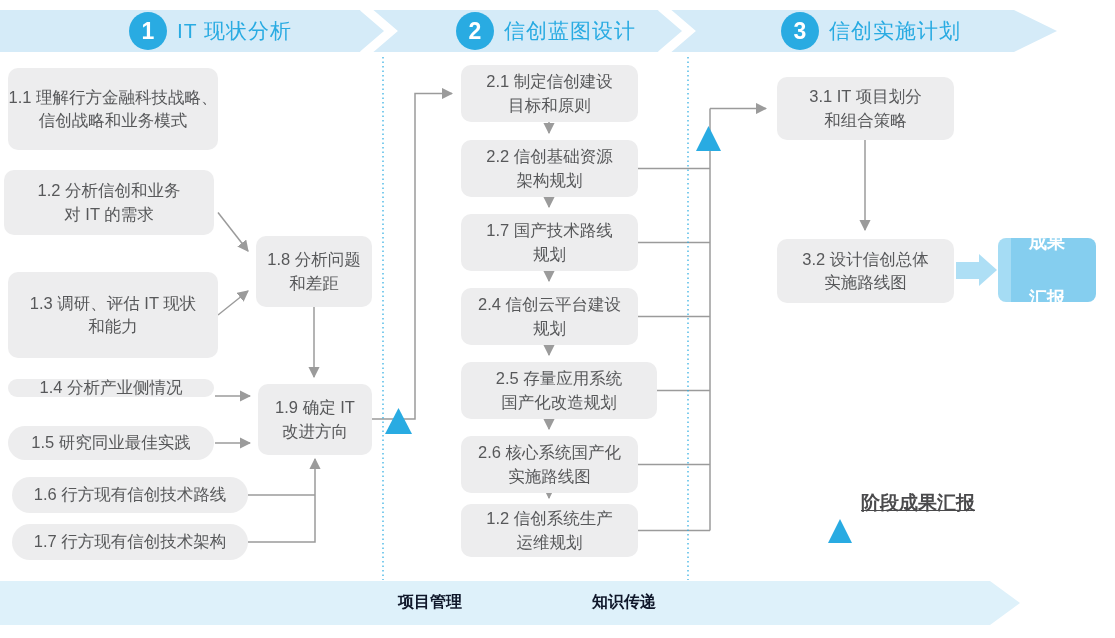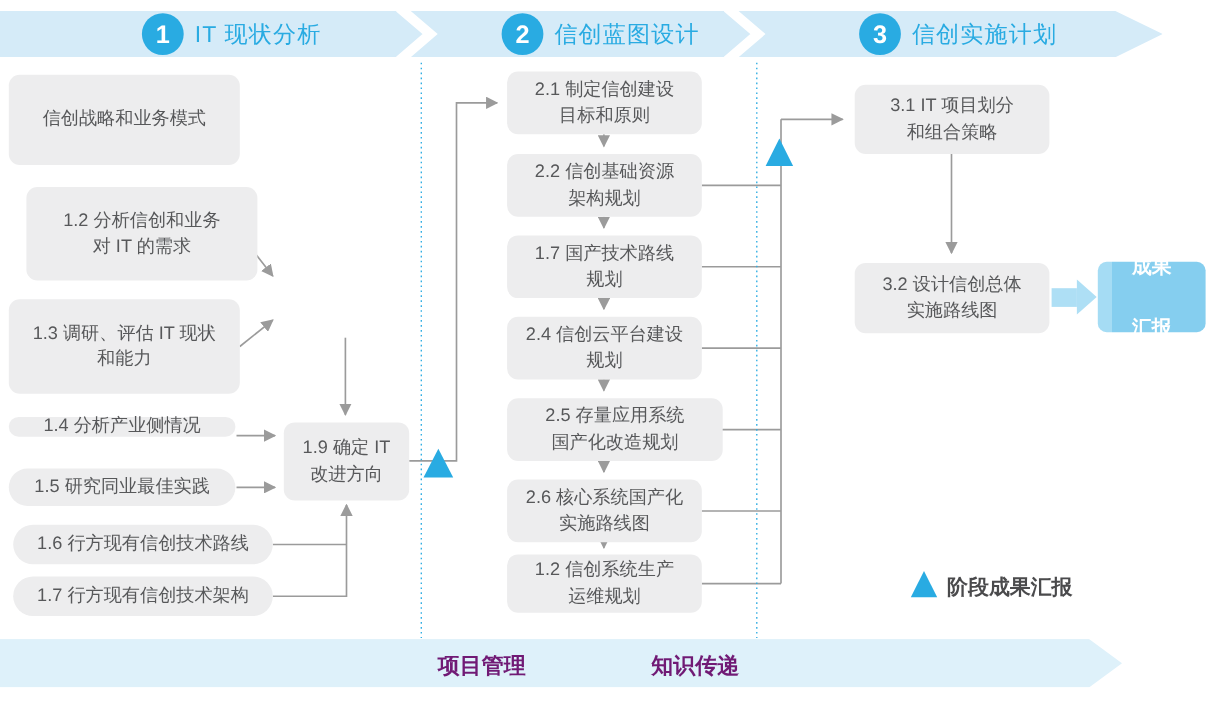--- a/index.html
+++ b/index.html
@@ -29,22 +29,22 @@
   .deliv{position:absolute;left:998px;top:238px;width:98px;height:64px;border-radius:8px;
     background:linear-gradient(90deg,#a5dcf4 0,#a5dcf4 13px,#85ceef 13px);color:#fff;font-weight:bold;
     font-size:18px;line-height:1.45;display:flex;flex-direction:column;align-items:center;justify-content:center;z-index:4;gap:29px;}
 
   
   .thick-arrow-shaft{position:absolute;left:956px;top:262px;width:23px;height:17px;background:#aedff5;z-index:4;}
   .thick-arrow-head{position:absolute;left:979px;top:254px;width:0;height:0;
     border-top:16.5px solid transparent;border-bottom:16.5px solid transparent;border-left:18px solid #aedff5;z-index:4;}
 
   
-  .bottom-label{position:absolute;top:592px;color:#701a75;font-weight:bold;font-size:20px;z-index:3;white-space:nowrap;}
-  .legend-label{position:absolute;left:861px;top:521px;color:#4a4a4c;font-weight:bold;font-size:19px;z-index:4;white-space:nowrap;}
+  .bottom-label{position:absolute;top:592px;color:#0f172a;font-weight:bold;font-size:16px;z-index:3;white-space:nowrap;}
+  .legend-label{position:absolute;left:861px;top:490px;color:#4a4a4c;font-weight:bold;font-size:19px;z-index:4;white-space:nowrap;text-decoration:underline;}
 
   svg.wires{position:absolute;left:0;top:0;z-index:2;}
 </style>
 </head>
 <body>
 
 <div class="canvas">
 
   <div class="band-top">
     <svg width="1057" height="42">
@@ -106,41 +106,46 @@
   <div class="phase-head" style="left:456px">
     <span class="ball">2</span>
     <span class="ptitle">信创蓝图设计</span>
   </div>
   <div class="phase-head" style="left:781px">
     <span class="ball">3</span>
     <span class="ptitle">信创实施计划</span>
   </div>
 
   <div class="gbox" style="left:8px;top:68px;width:210px;height:82px">
+    <span>1.1 理解行方金融科技战略、</span>
     <span>信创战略和业务模式</span>
   </div>
-  <div class="gbox" style="left:24px;top:170px;width:210px;height:85px">
+  <div class="gbox" style="left:4px;top:170px;width:210px;height:65px">
     <span>1.2 分析信创和业务</span>
     <span>对 IT 的需求</span>
   </div>
   <div class="gbox" style="left:8px;top:272px;width:210px;height:86px">
     <span>1.3 调研、评估 IT 现状</span>
     <span>和能力</span>
   </div>
   <div class="gbox pill" style="left:8px;top:379px;width:206px;height:18px">
     <span>1.4 分析产业侧情况</span>
   </div>
   <div class="gbox pill" style="left:8px;top:426px;width:206px;height:34px">
     <span>1.5 研究同业最佳实践</span>
   </div>
   <div class="gbox pill" style="left:12px;top:477px;width:236px;height:36px">
     <span>1.6 行方现有信创技术路线</span>
   </div>
   <div class="gbox pill" style="left:12px;top:524px;width:236px;height:36px">
     <span>1.7 行方现有信创技术架构</span>
+  </div>
+  <div class="gbox" style="left:256px;top:236px;width:116px;height:71px">
+    <span>1.8 分析问题</span>
+    <span>和差距</span>
   </div>
   <div class="gbox" style="left:258px;top:384px;width:114px;height:71px">
     <span>1.9 确定 IT</span>
     <span>改进方向</span>
   </div>
 
   <div class="gbox" style="left:461px;top:65px;width:177px;height:57px">
     <span>2.1 制定信创建设</span>
     <span>目标和原则</span>
   </div>

